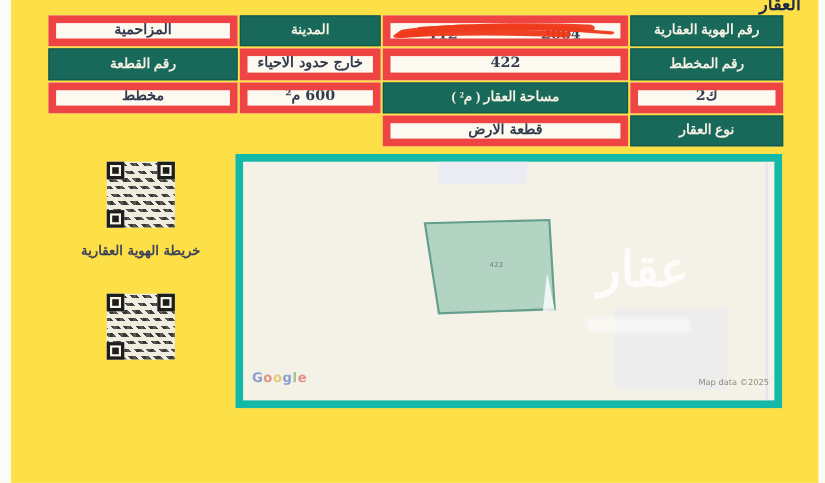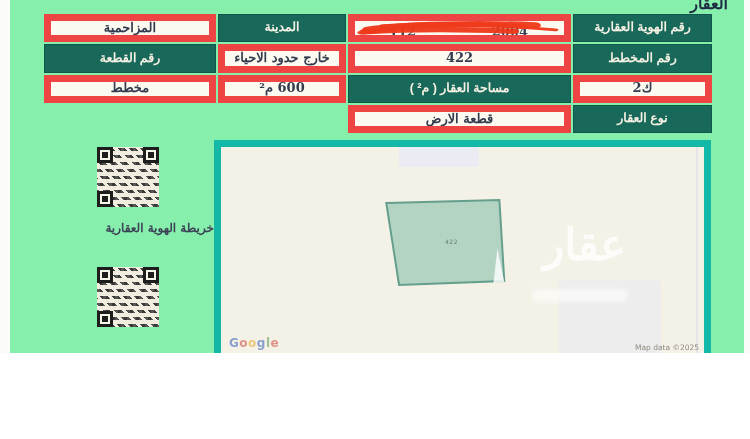--- a/index.html
+++ b/index.html
@@ -1,20 +1,20 @@
 <!DOCTYPE html>
 <html lang="ar"><head>
 <meta charset="utf-8">
 <style>
   * { margin:0; padding:0; box-sizing:border-box; }
   html,body { width:750px; height:439px; }
   body { font-family:"DejaVu Sans", sans-serif; background:#ffffff; }
   .page {
-    position:relative; width:750px; height:353px;
-    background:#86efac; overflow:hidden;
+    position:relative; width:750px; height:439px;
+    background:#fde047; overflow:hidden;
   }
   .photo-edge { position:absolute; top:0; bottom:0; background:#fbfbf9; }
   .edge-left { left:0; width:10px; }
   .edge-right { right:0; width:6px; }
 
   
   .doc-title {
     position:absolute; top:-6px; right:22px;
     font-size:16px; font-weight:bold; color:#1f2a44;
     font-family:"DejaVu Serif", serif;
@@ -28,21 +28,21 @@
     grid-template-rows:repeat(4,1fr);
     gap:2px;
   }
   .cell {
     display:flex; align-items:center; justify-content:center;
     text-align:center; line-height:1.1; overflow:hidden;
   }
   .cell.label {
     background:#19695a; color:#f4f1e4;
     font-size:12.5px; font-weight:bold;
-    font-family:Liberation Sans, sans-serif;
+    font-family:Liberation Serif, serif;
     border:1px solid #11564a;
   }
   .cell.value {
     background:#fcfaf0; color:#333b4e;
     font-size:13px; font-weight:600;
     font-family:"DejaVu Serif", serif;
     border:7px solid #ef4444;
     position:relative;
   }
   .cell.value.ltr { direction:ltr; }
@@ -74,21 +74,21 @@
     border:3px solid #1d1d1d; background:#f7f4e8;
   }
   .finder::after {
     content:""; position:absolute; left:2px; top:2px; width:6px; height:6px; background:#1d1d1d;
   }
   .finder.tl { left:0; top:0; } .finder.tr { right:0; top:0; } .finder.bl { left:0; bottom:0; }
   .qr-label {
     margin-top:14px; font-size:12px; font-weight:bold; color:#3c4356;
     font-family:"DejaVu Serif", serif;
   }
-  .qr-block-1 { top:147px;text-align:right; }
+  .qr-block-1 { top:147px; }
   .qr-block-2 { top:267px; }
 
   
   .map-frame {
     position:absolute; left:214px; top:140px; width:497px; height:231px;
     border:7px solid #14b8a6; background:#f4f1e7; overflow:hidden;
   }
   .map-patch { position:absolute; background:#e7eaf4; border-radius:4px; }
   .patch-top    { left:178px; top:-4px; width:80px; height:24px; opacity:.85; }
   .patch-right  { left:338px; top:133px; width:102px; height:74px; opacity:.55; }

